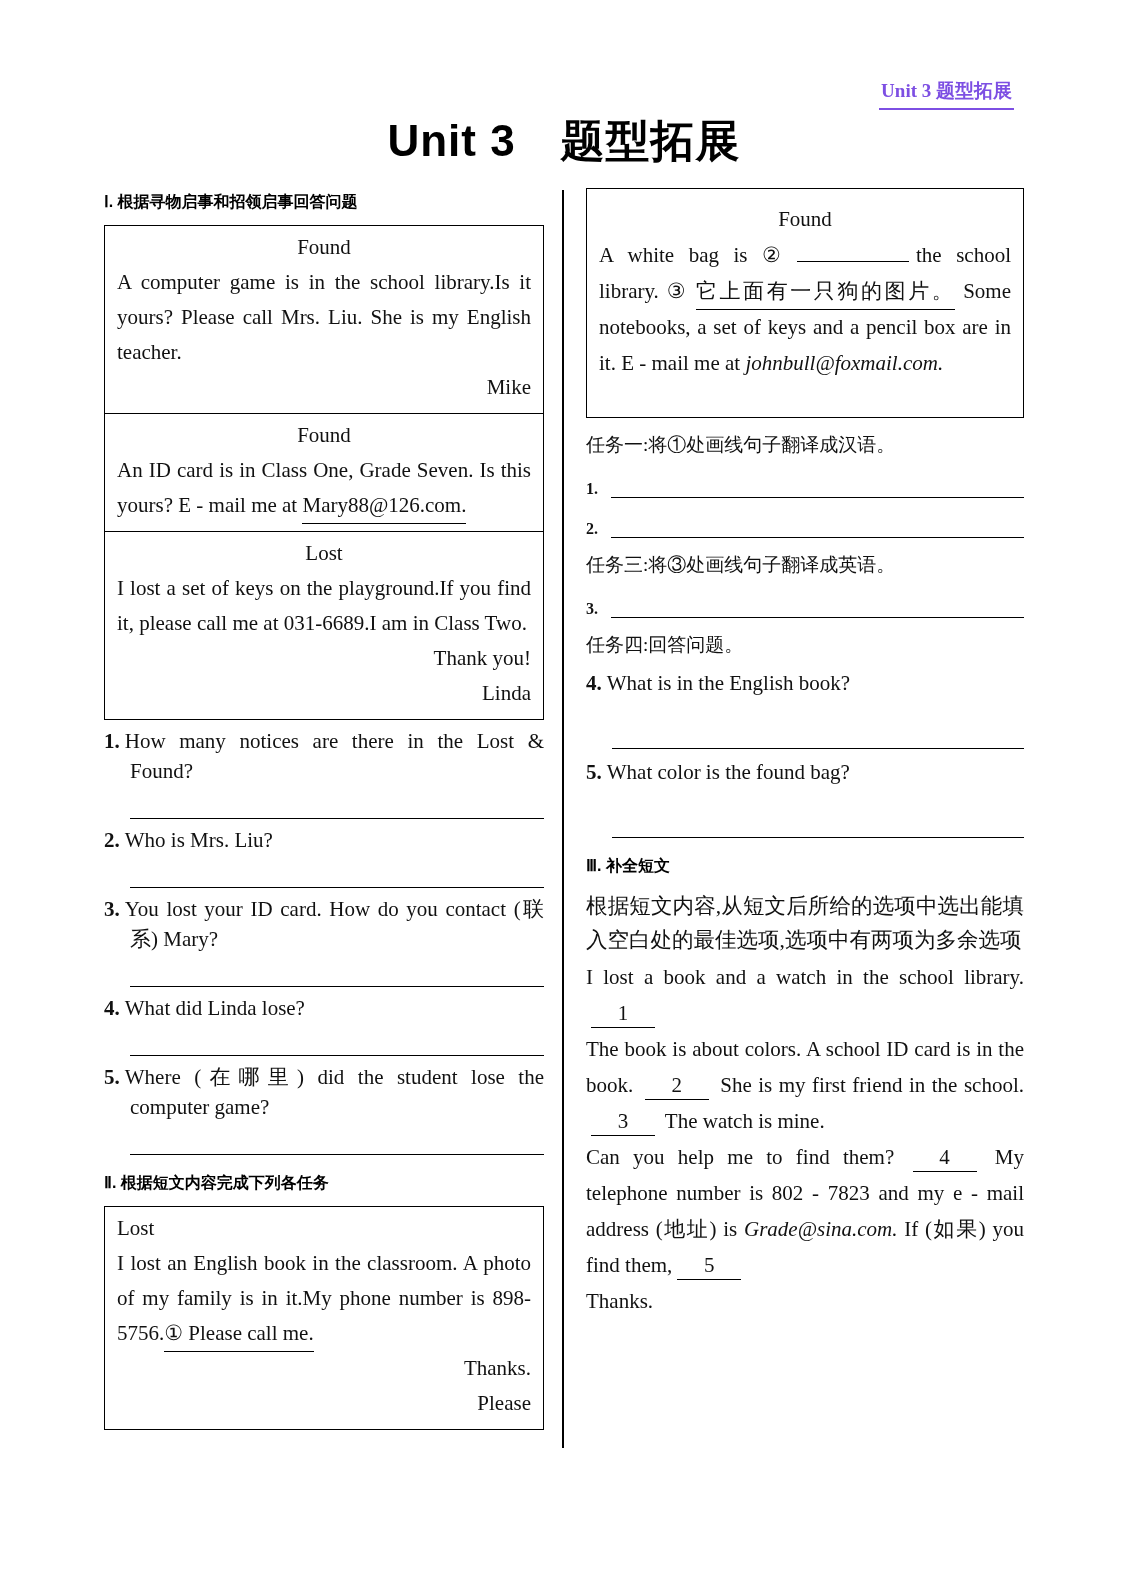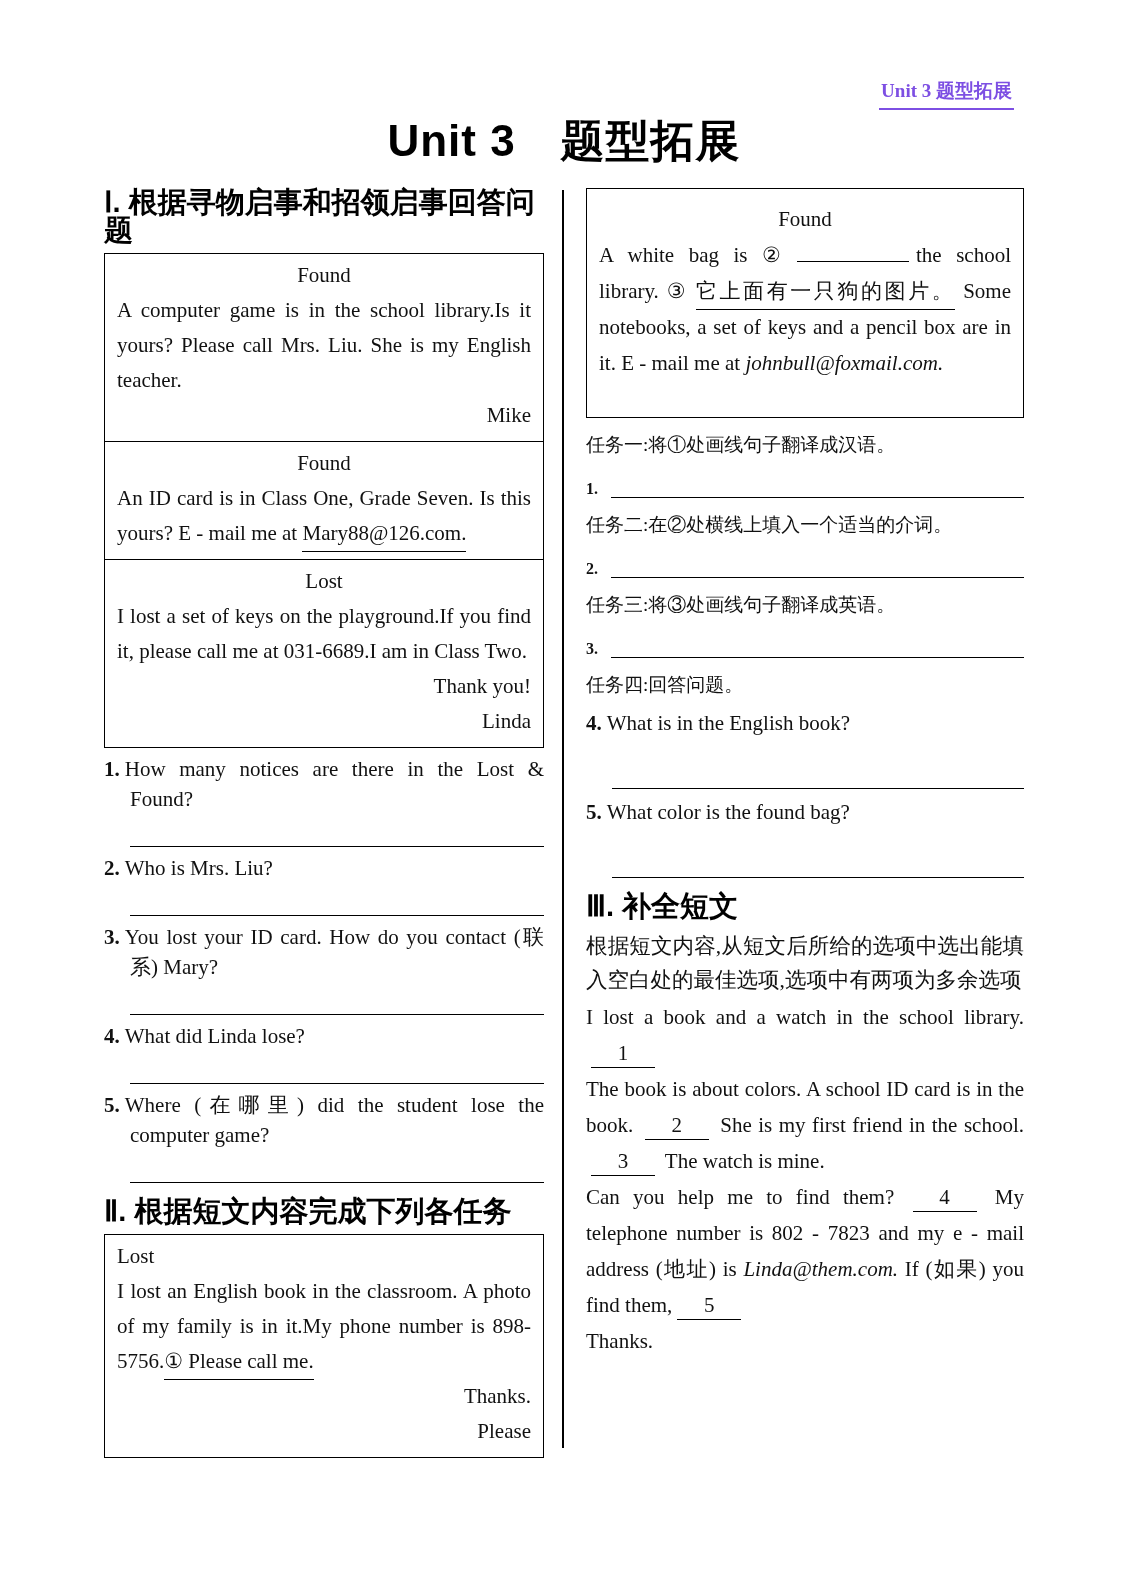--- a/index.html
+++ b/index.html
@@ -17,21 +17,21 @@
     position:absolute;top:112px;left:0;width:100%;margin:0;text-align:center;
     font-family:"Liberation Sans", sans-serif;font-weight:bold;font-size:44px;
     letter-spacing:1px;color:#000;
   }
   .columns{position:absolute;top:188px;left:104px;width:920px;display:flex;}
   .col-divider{position:absolute;left:458px;top:2px;height:1258px;width:0;border-left:2px solid #000;}
   .col-left{width:440px;margin-right:42px;}
   .col-right{width:438px;}
 
   .sec-h{
-    font-family:"Liberation Sans", sans-serif;font-weight:bold;font-size:29px;
+    font-family:"Liberation Sans", sans-serif;font-weight:bold;font-size:16px;
     line-height:28px;margin:0 0 9px 0;color:#000;
   }
   .sec-h.mt{margin-top:14px;}
 
   .notice-stack{border:1.5px solid #000;}
   .notice{padding:4px 12px 8px 12px;font-size:21px;line-height:35px;}
   .notice + .notice{border-top:1.5px solid #000;}
   .n-title{text-align:center;}
   .n-title.left{text-align:left;}
   .n-body{margin:0;text-align:justify;}
@@ -126,21 +126,20 @@
       <div class="n-title">Found</div>
       <p class="n-body"><span>A white bag is ②</span><span class="blank-wide"></span><span>the school library. ③ </span><span class="u">它上面有一只狗的图片。</span><span> Some notebooks, a set of keys and a pencil box are in it. E - mail me at </span><span class="i">johnbull@foxmail.com.</span></p>
     </div>
 
     <div class="task">任务一:将①处画线句子翻译成汉语。</div>
     <div class="num-ans">
       <span class="q-num">1.</span>
       <span class="fill"></span>
     </div>
 
-    <div class="task">任务二:在②处横线上填入一个适当的介词。</div>
     <div class="num-ans">
       <span class="q-num">2.</span>
       <span class="fill"></span>
     </div>
 
     <div class="task">任务三:将③处画线句子翻译成英语。</div>
     <div class="num-ans">
       <span class="q-num">3.</span>
       <span class="fill"></span>
     </div>
@@ -151,16 +150,16 @@
     <div class="ans-line r"></div>
 
     <div class="question"><span class="q-num">5.</span><span>What color is the found bag?</span></div>
     <div class="ans-line r"></div>
 
     <div class="sec-h mt">Ⅲ. 补全短文</div>
     <p class="instr">根据短文内容,从短文后所给的选项中选出能填入空白处的最佳选项,选项中有两项为多余选项</p>
 
     <p class="para"><span>I lost a book and a watch in the school library. </span><span class="blank">1</span></p>
     <p class="para"><span>The book is about colors. A school ID card is in the book. </span><span class="blank">2</span><span> She is my first friend in the school. </span><span class="blank">3</span><span> The watch is mine.</span></p>
-    <p class="para"><span>Can you help me to find them? </span><span class="blank">4</span><span> My telephone number is 802 - 7823 and my e - mail address (地址) is </span><span class="i">Linda@them.com.</span><span> If (如果) you find them,</span><span class="blank">5</span></p>
+    <p class="para"><span>Can you help me to find them? </span><span class="blank">4</span><span> My telephone number is 802 - 7823 and my e - mail address (地址) is </span><span class="i">Grade@sina.com.</span><span> If (如果) you find them,</span><span class="blank">5</span></p>
     <p class="para"><span>Thanks.</span></p>
   </div>
 </div>
 
 </body></html>

